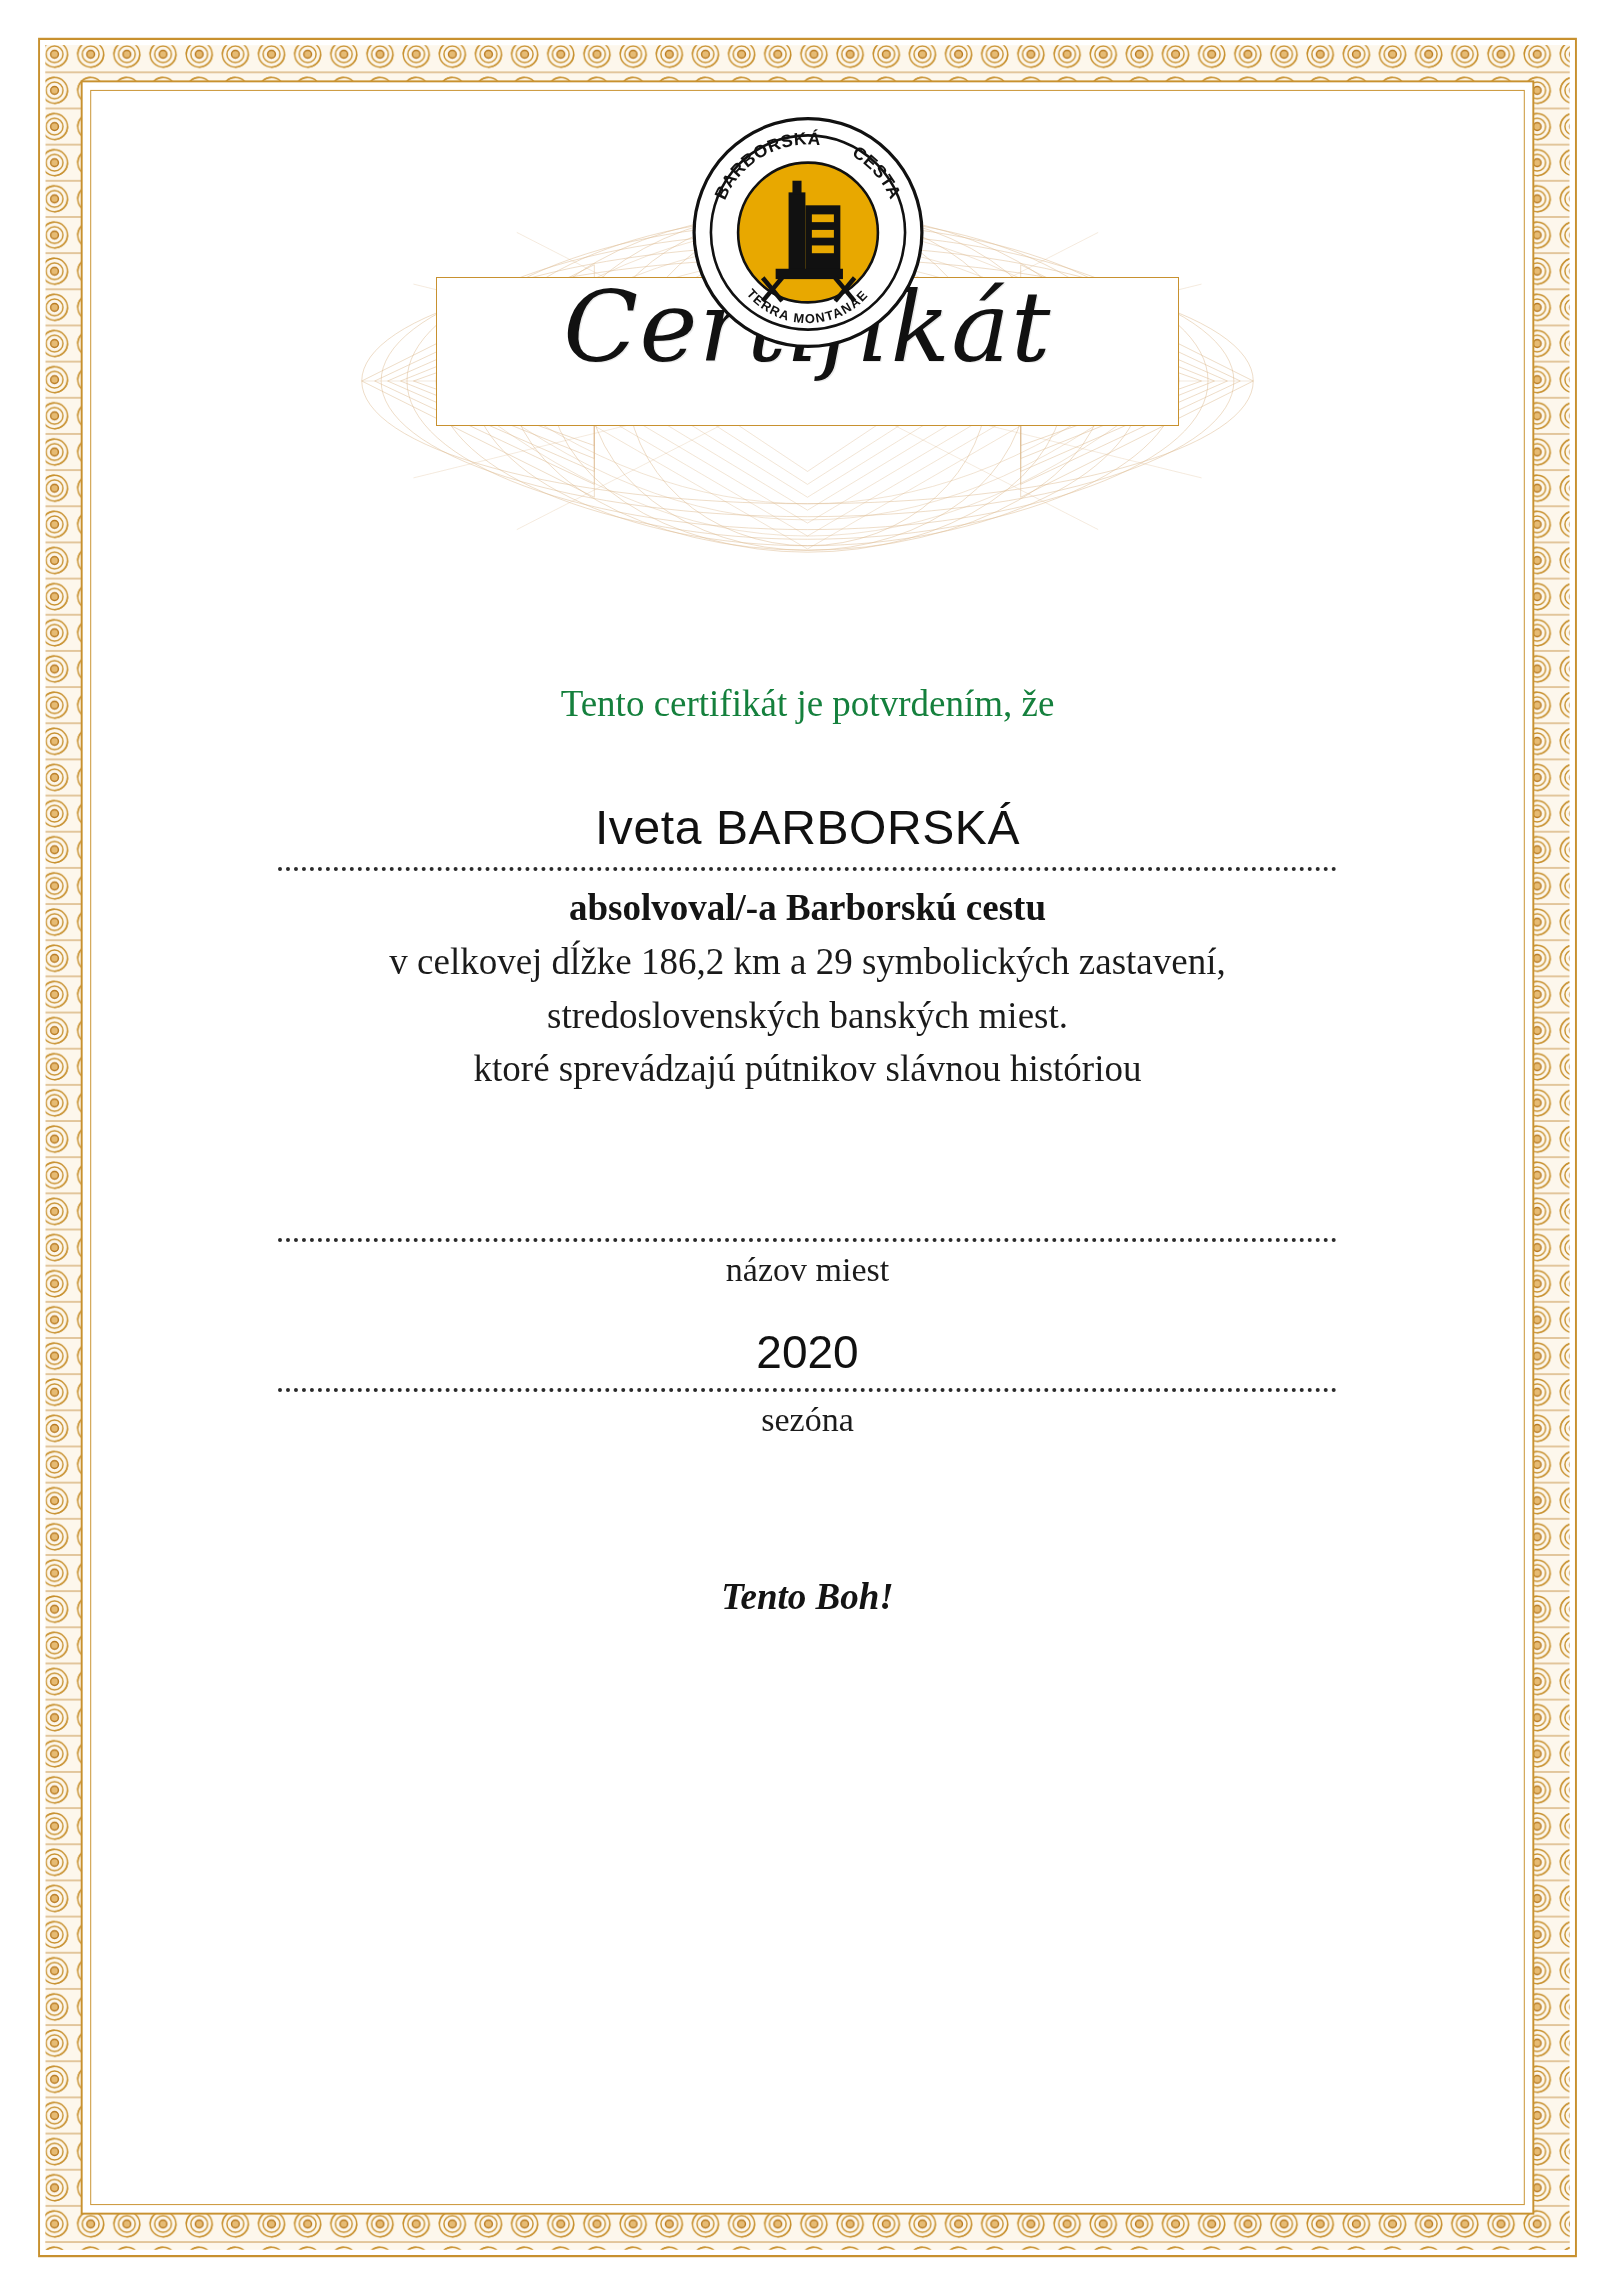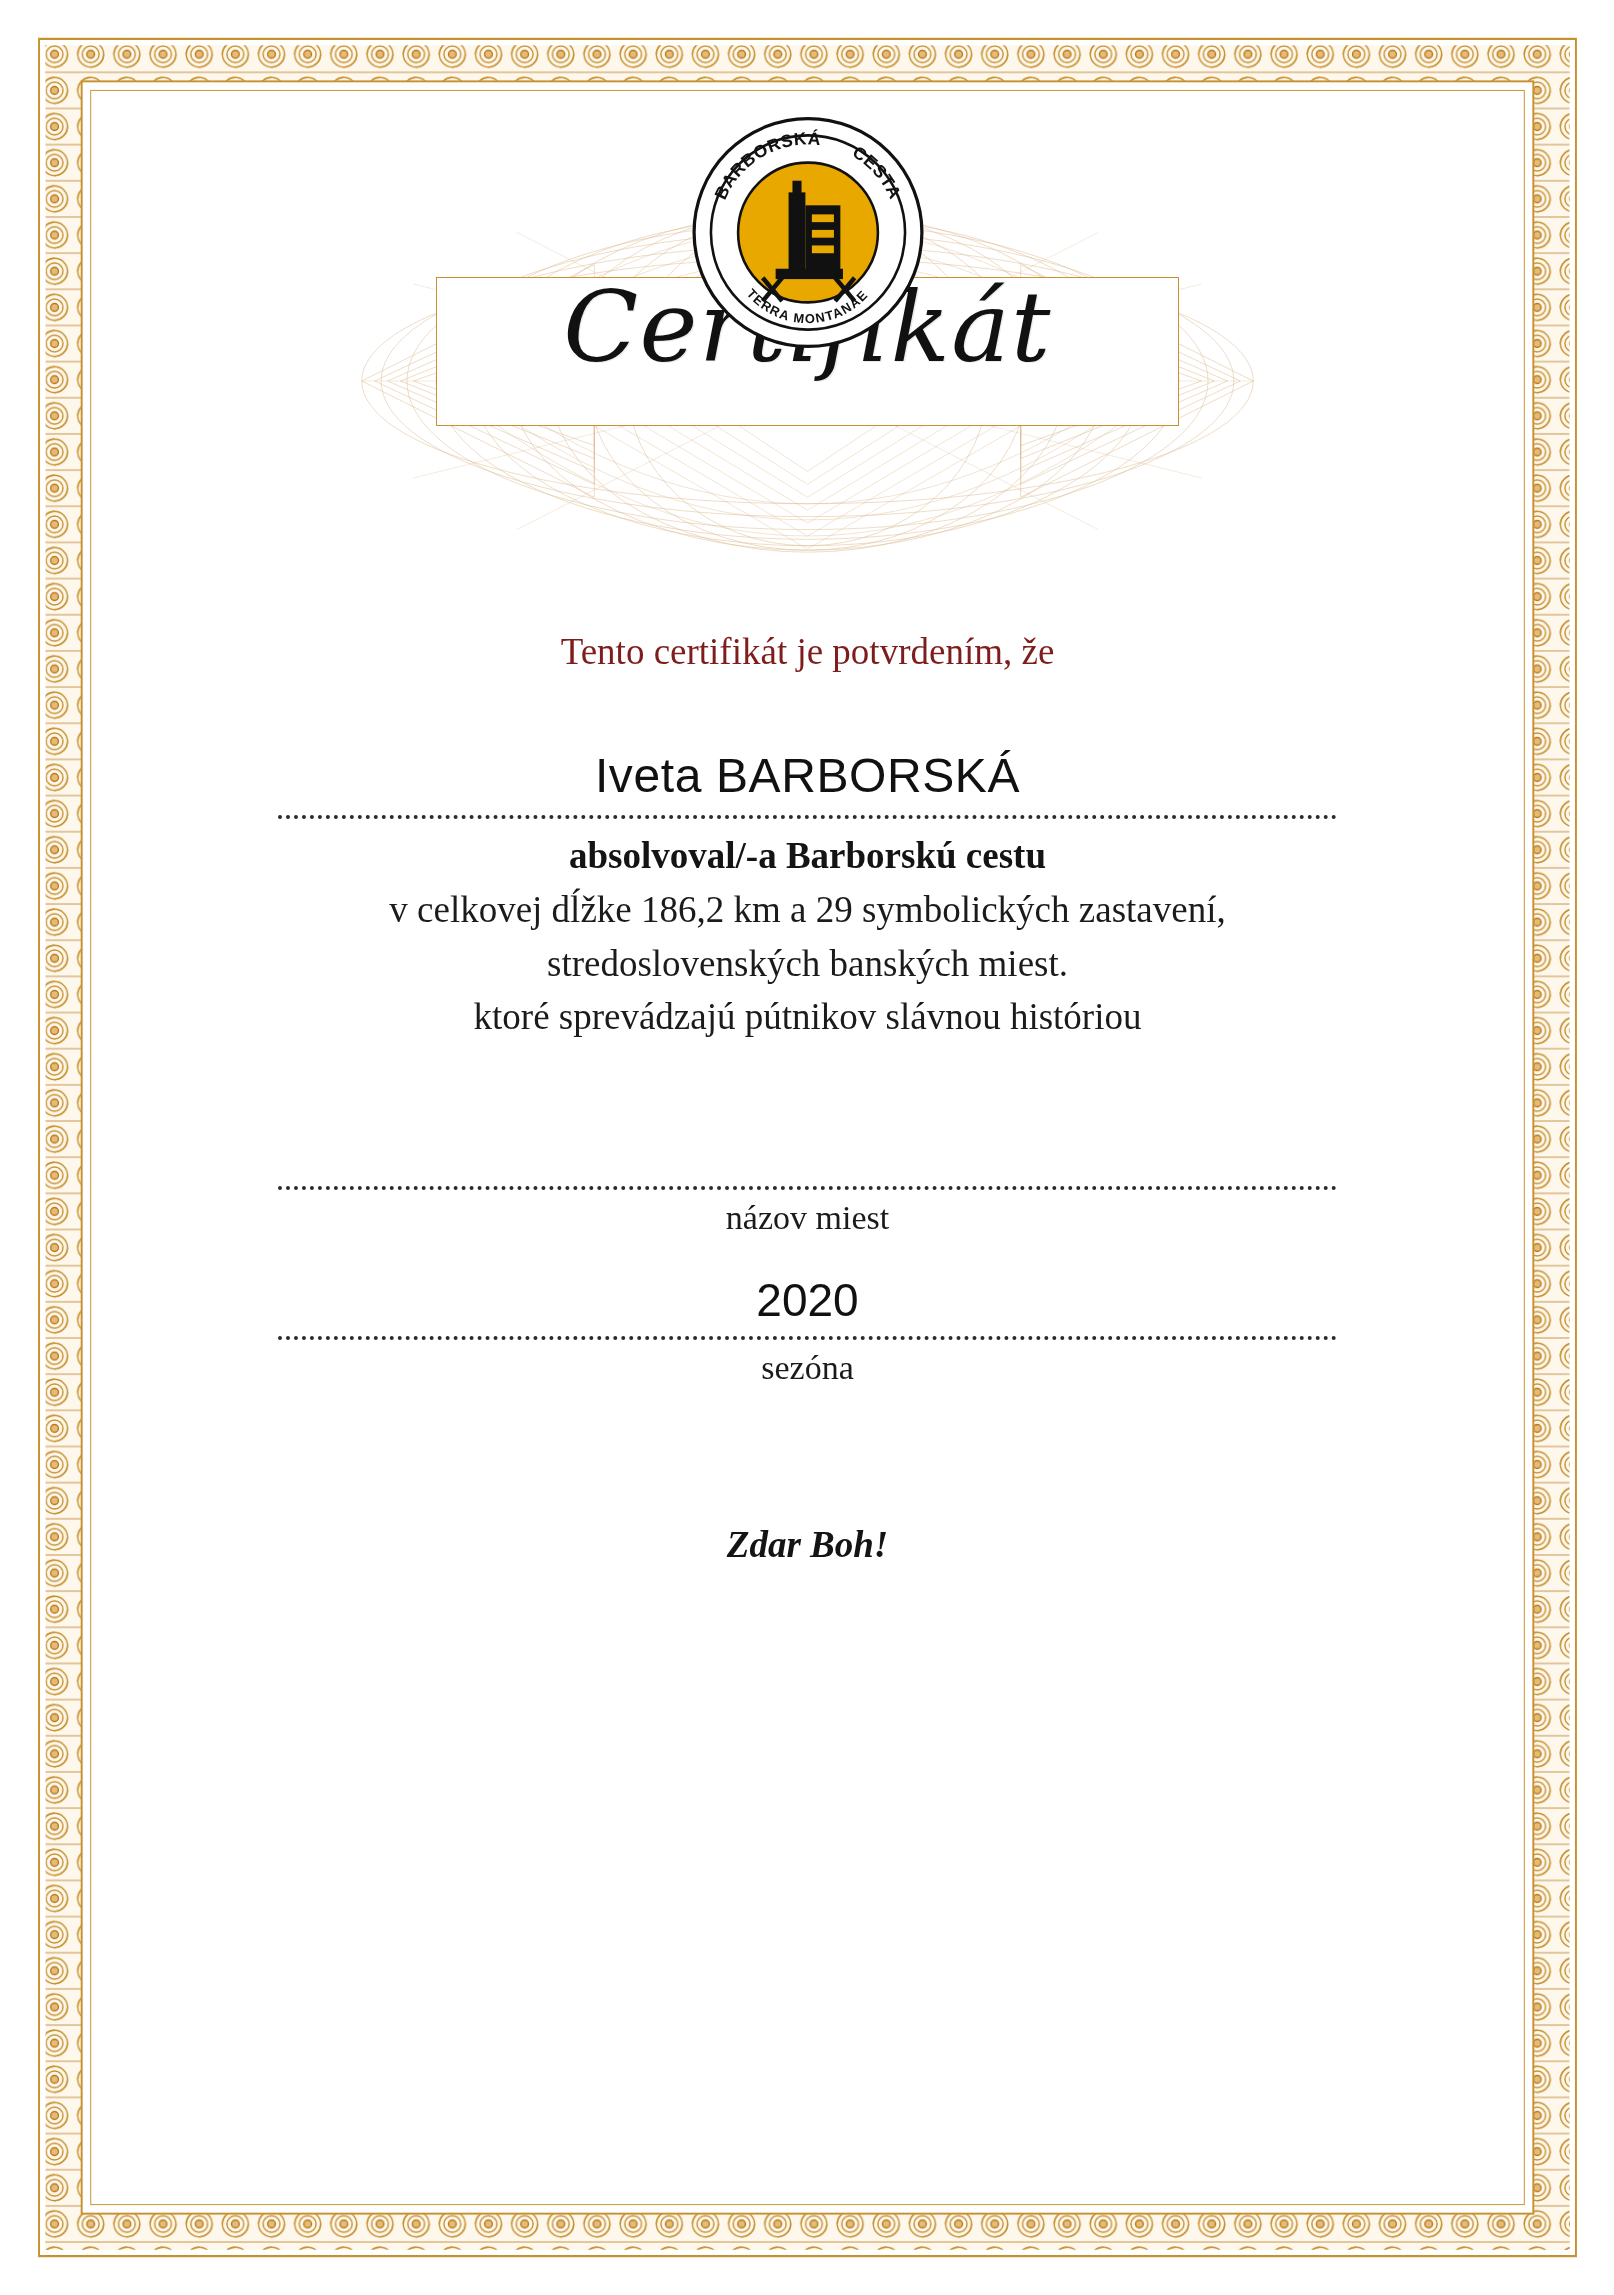--- a/index.html
+++ b/index.html
@@ -84,24 +84,24 @@
     position: absolute;
     left: 50%;
     top: 0;
     transform: translateX(-50%);
     width: 233px;
     height: 233px;
   }
 
   
   .intro {
-    margin-top: 20px;
+    margin-top: 72px;
     font-size: 37px;
     line-height: 1.35;
-    color: #7f1d1d;
+    color: #15803d;
   }
 
   .name-block {
     margin-top: 71px;
   }
   .recipient {
     font-family: "Liberation Sans", sans-serif;
     font-size: 48px;
     letter-spacing: 0.6px;
     color: #111;
@@ -310,17 +310,17 @@
       <div class="dotline"></div>
       <div class="caption">názov miest</div>
     </div>
 
     <div>
       <div class="season-value">2020</div>
       <div class="dotline"></div>
       <div class="caption">sezóna</div>
     </div>
 
-    <div class="closing">Zdar Boh!</div>
+    <div class="closing">Tento Boh!</div>
 
   </div>
 </div>
 
 
 </body></html>

